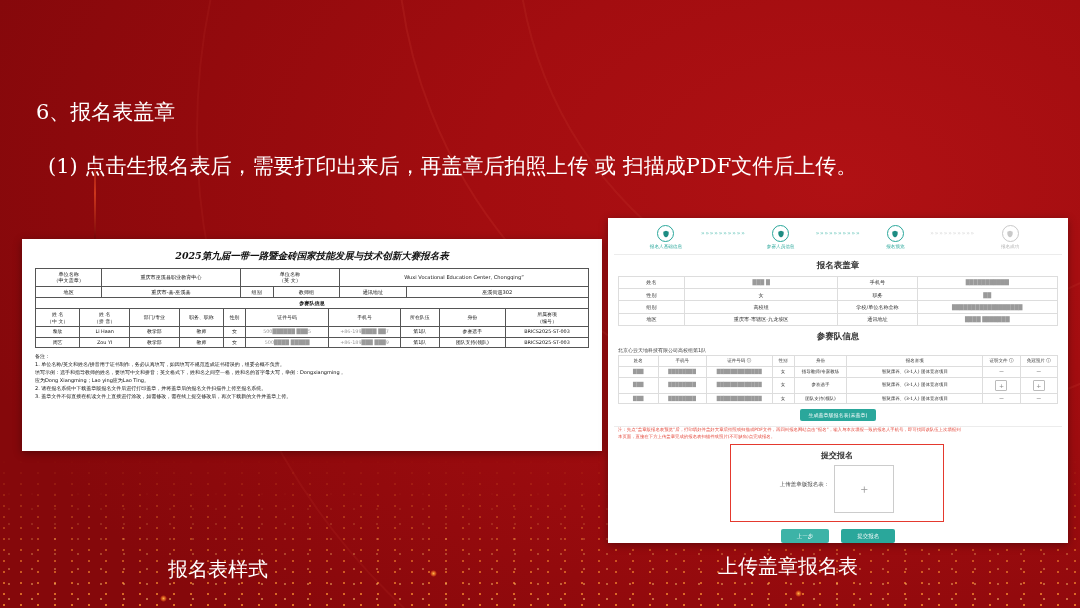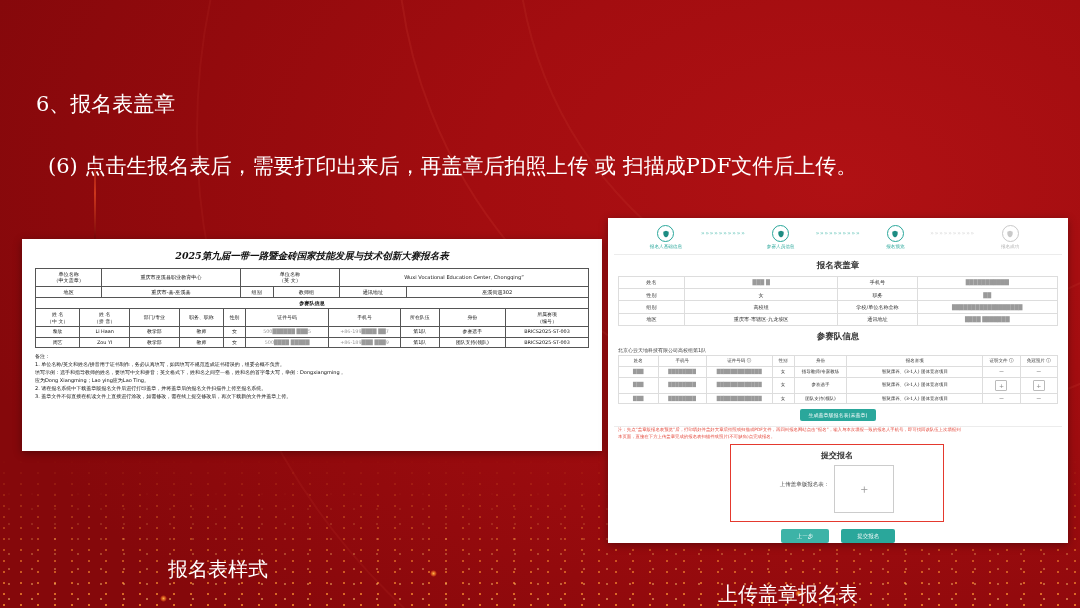--- a/index.html
+++ b/index.html
@@ -19,28 +19,28 @@
     -webkit-mask-image:linear-gradient(180deg,transparent 0%,rgba(0,0,0,.55) 55%,#000 100%);
     mask-image:linear-gradient(180deg,transparent 0%,rgba(0,0,0,.55) 55%,#000 100%);}
   .particles{background-image:radial-gradient(circle 1.1px at 4px 4px, rgba(255,150,50,.75) 0 1px, transparent 1.4px);
     background-size:17px 11px;}
   .particles2{background-image:radial-gradient(circle 1px at 9px 6px, rgba(255,200,110,.55) 0 .9px, transparent 1.3px);
     background-size:23px 15px;height:120px;}
   .glowdot{position:absolute;width:7px;height:7px;border-radius:50%;background:radial-gradient(circle,#ffb347 0%,rgba(255,120,30,.5) 45%,transparent 70%);}
 
   .title{position:absolute;left:28px;top:14px;color:#fff;font-size:37px;font-weight:bold;letter-spacing:3px;
     font-family:"DejaVu Serif","Liberation Serif",serif;}
-  .subtitle{position:absolute;left:36px;top:90px;color:#fff;font-size:21px;
+  .subtitle{position:absolute;left:36px;top:98px;color:#fff;font-size:21px;
     font-family:"DejaVu Serif","Liberation Serif",serif;}
   .instructions{position:absolute;left:48px;top:150px;color:#fff;font-size:21px;line-height:33px;
     font-family:"DejaVu Serif","Liberation Serif",serif;}
   .caption{position:absolute;color:#fff;font-size:20px;
     font-family:"DejaVu Serif","Liberation Serif",serif;}
   .caption.left{left:168px;top:556px;width:200px;}
-  .caption.right{left:718px;top:553px;width:240px;margin-top:28px;}
+  .caption.right{left:718px;top:553px;width:240px;}
 
   
   .card{position:absolute;background:#fff;box-shadow:0 2px 8px rgba(0,0,0,.35);}
   .form-card{left:22px;top:239px;width:580px;height:212px;padding:9px 13px;box-sizing:border-box;color:#111;}
   .form-title{text-align:center;font-weight:bold;font-size:9.5px;margin:2px 0 5px;
     font-family:"DejaVu Serif","Liberation Serif",serif;font-style:italic;}
   table{border-collapse:collapse;width:100%;table-layout:fixed;}
   .form-card td{border:0.6px solid #555;padding:1.6px 2px;text-align:center;font-size:5.1px;line-height:1.35;
     overflow:hidden;white-space:pre-line;}
   .form-card .banner{font-weight:bold;}
@@ -89,21 +89,21 @@
   <div class="arc arc3"></div>
   <div class="beam"></div>
   <div class="particles"></div>
   <div class="particles2"></div>
   <div class="glowdot" style="left:430px;top:570px;"></div>
   <div class="glowdot" style="left:795px;top:590px;"></div>
   <div class="glowdot" style="left:160px;top:595px;"></div>
 
   <div class="subtitle">6、报名表盖章</div>
   <div class="instructions">
-    <div>(6)  点击生报名表后，需要打印出来后，再盖章后拍照上传 或 扫描成PDF文件后上传。</div>
+    <div>(1)  点击生报名表后，需要打印出来后，再盖章后拍照上传 或 扫描成PDF文件后上传。</div>
   </div>
 
   <div class="card form-card">
     <div class="form-title">2025第九届一带一路暨金砖国家技能发展与技术创新大赛报名表</div>
     <table>
       <colgroup>
           <col style="width:12%">
           <col style="width:25%">
           <col style="width:6%">
           <col style="width:12%">

